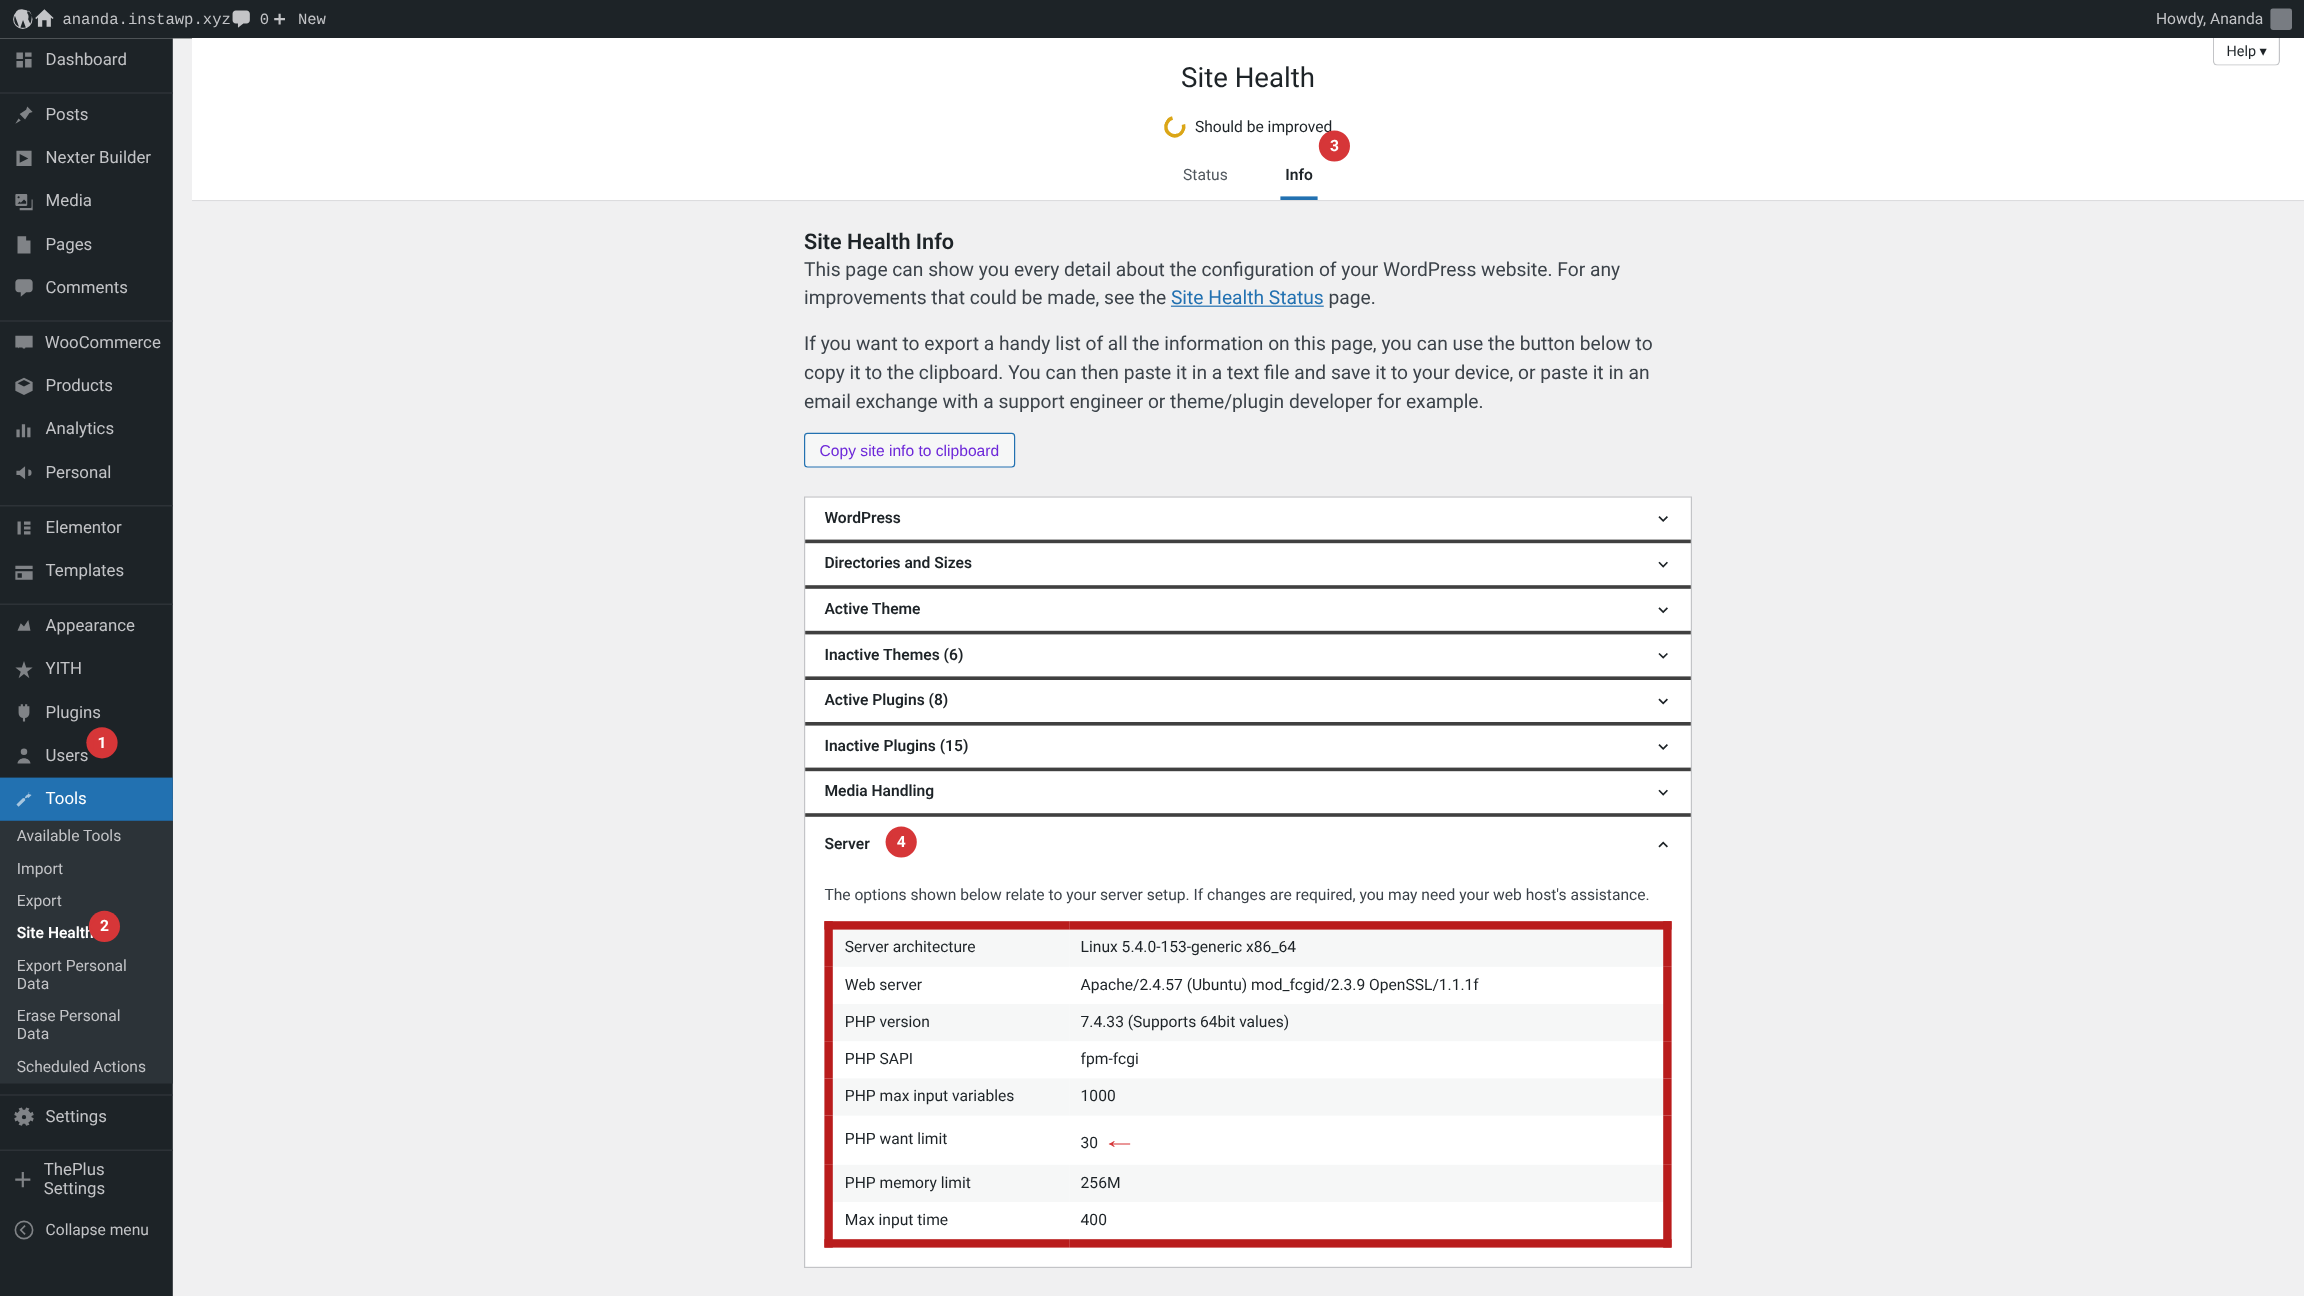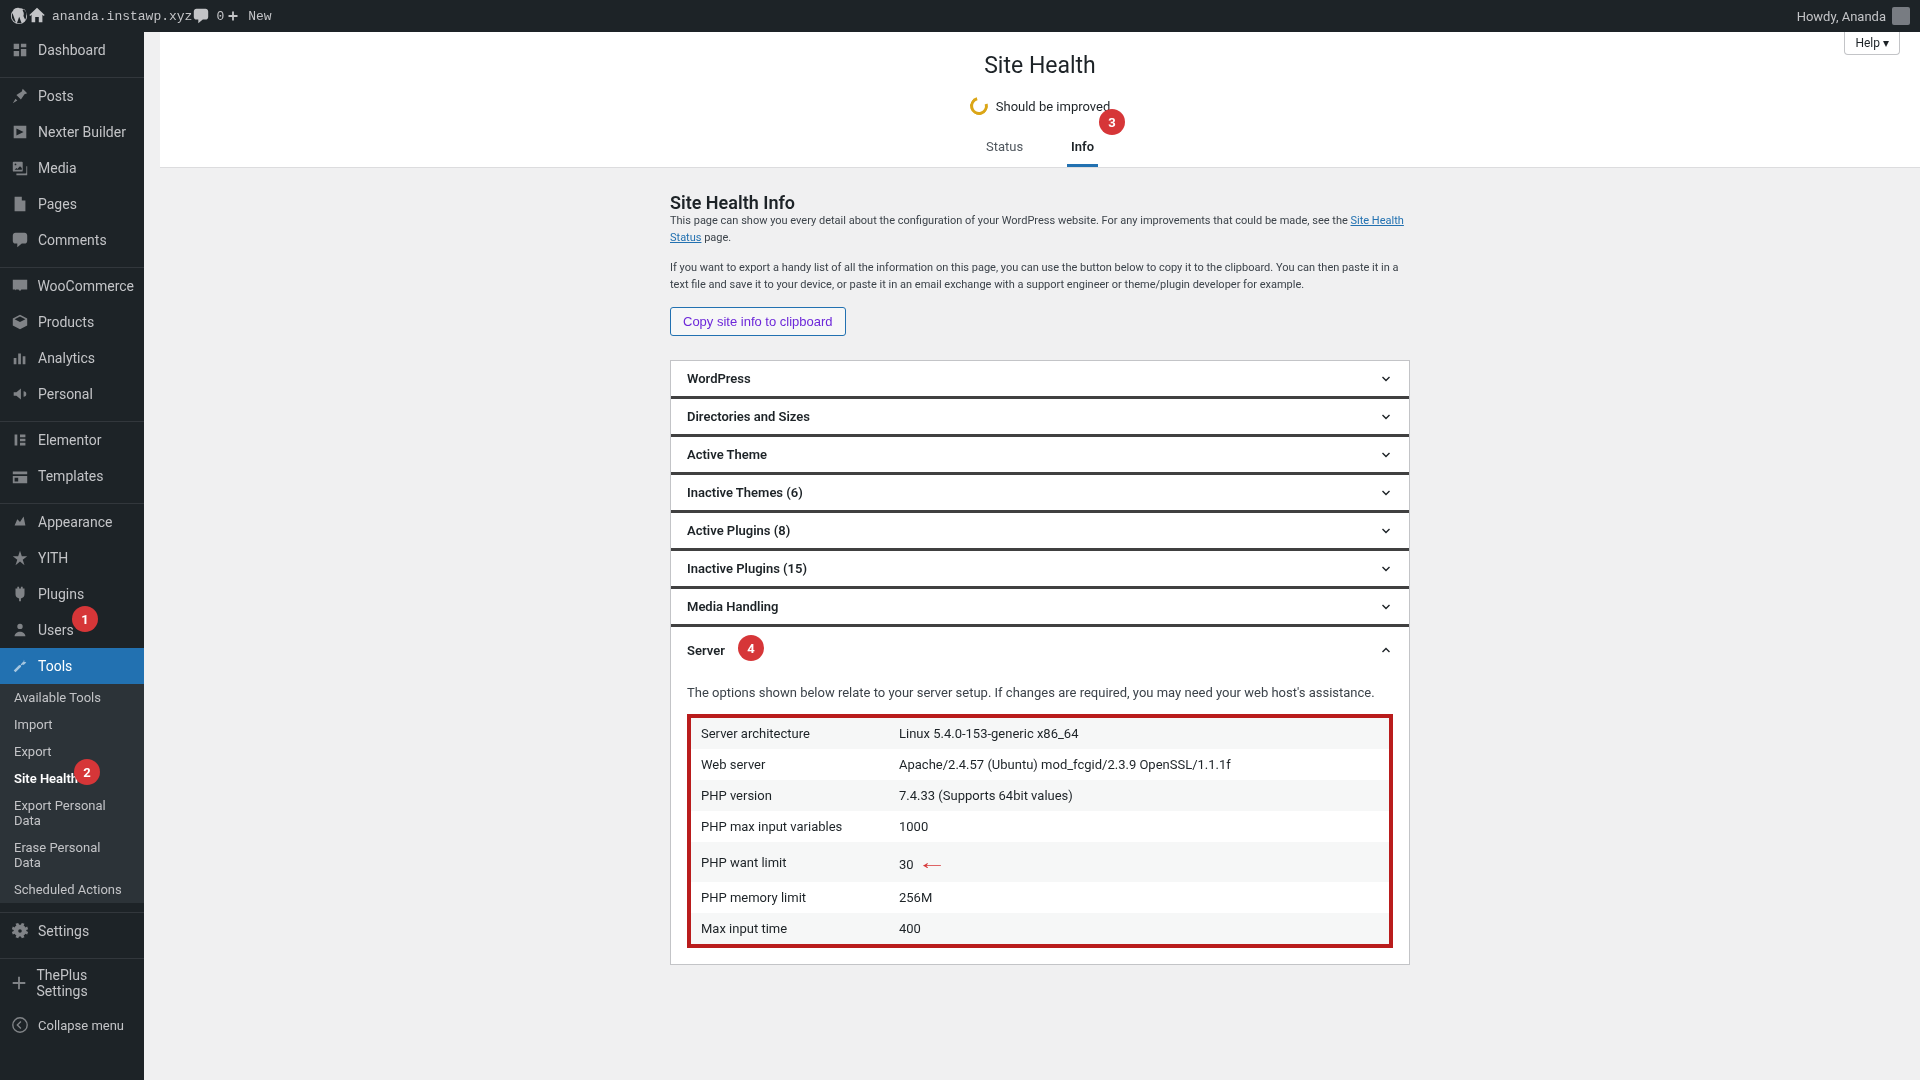--- a/index.html
+++ b/index.html
@@ -29,33 +29,33 @@
 .page-header { background: #fff; border-bottom: 1px solid #dcdcde; padding: 20px 0 0 0; text-align: center; }
 .page-title { font-size: 23px; font-weight: 400; margin-bottom: 18px; }
 .health-status { display: flex; align-items: center; justify-content: center; gap: 8px; font-size: 13px; margin-bottom: 14px; }
 .health-circle { width: 18px; height: 18px; border: 3px solid #dba617; border-radius: 50%; border-top-color: transparent; transform: rotate(30deg); }
 .tabs { display: flex; justify-content: center; gap: 40px; }
 .tab { padding: 10px 4px; cursor: pointer; color: #50575e; border-bottom: 3px solid transparent; position: relative; }
 .tab.active { border-bottom-color: #2271b1; color: #1d2327; font-weight: 600; }
 
 .main-body { max-width: 780px; margin: 0 auto; padding: 24px 20px; }
 .section-title { font-size: 18px; font-weight: 600; }
-.desc { font-size: 11px; color: #3c434a; margin-bottom: 14px; line-height: 1.5; }
+.desc { font-size: 16px; color: #3c434a; margin-bottom: 14px; line-height: 1.5; }
 .desc a { color: #2271b1; text-decoration: underline; }
 .copy-btn { border: 1px solid #2271b1; color: #6d28d9; background: #f6f7f7; padding: 6px 12px; font-size: 13px; border-radius: 3px; cursor: pointer; margin-bottom: 24px; }
 
 .accordion { border: 1px solid #c3c4c7; background: #fff; }
 .accordion-item { border-bottom: 3px solid #404040; }
 .accordion-item:last-child { border-bottom: none; }
 .accordion-header { display: flex; justify-content: space-between; align-items: center; padding: 10px 16px; cursor: pointer; font-size: 13px; font-weight: 600; }
 .chevron { width: 14px; height: 14px; display: flex; align-items: center; }
 .accordion-body { padding: 12px 16px 16px 16px; }
 .server-desc { font-size: 13px; margin-bottom: 14px; color: #3c434a; }
 
-.server-table { width: 100%; border-collapse: collapse; border: 4px solid #b91c1c; }
+.server-table { width: 100%; border-collapse: collapse; border: 7px solid #b91c1c; }
 .server-table tr:nth-child(odd) { background: #f6f7f7; }
 .server-table td { padding: 8px 10px; font-size: 13px; }
 .server-table td:first-child { width: 200px; }
 
 
 .badge { position: absolute; width: 26px; height: 26px; background: #d63638; color: #fff; border-radius: 50%; display: flex; align-items: center; justify-content: center; font-size: 13px; font-weight: 700; z-index: 10; }
 .badge::before { content: ""; position: absolute; left: -6px; top: 50%; transform: translateY(-50%); border: 6px solid transparent; border-right-color: #d63638; }
 .arrow-red { color: #d63638; font-size: 20px; font-weight: bold; display: inline-block; margin-left: 8px; transform: scaleX(1.5); }
 
 svg { width: 18px; height: 18px; fill: currentColor; }
@@ -395,20 +395,24 @@
                 </tr>
                 <tr>
                   <td>Web server</td>
                   <td>Apache/2.4.57 (Ubuntu) mod_fcgid/2.3.9 OpenSSL/1.1.1f</td>
                 </tr>
                 <tr>
                   <td>PHP version</td>
                   <td>7.4.33 (Supports 64bit values)</td>
                 </tr>
                 <tr>
+                  <td>PHP SAPI</td>
+                  <td>fpm-fcgi</td>
+                </tr>
+                <tr>
                   <td>PHP max input variables</td>
                   <td>1000</td>
                 </tr>
                 <tr>
                   <td>PHP want limit</td>
                   <td>30<span class="arrow-red"> ←</span></td>
                 </tr>
                 <tr>
                   <td>PHP memory limit</td>
                   <td>256M</td>

